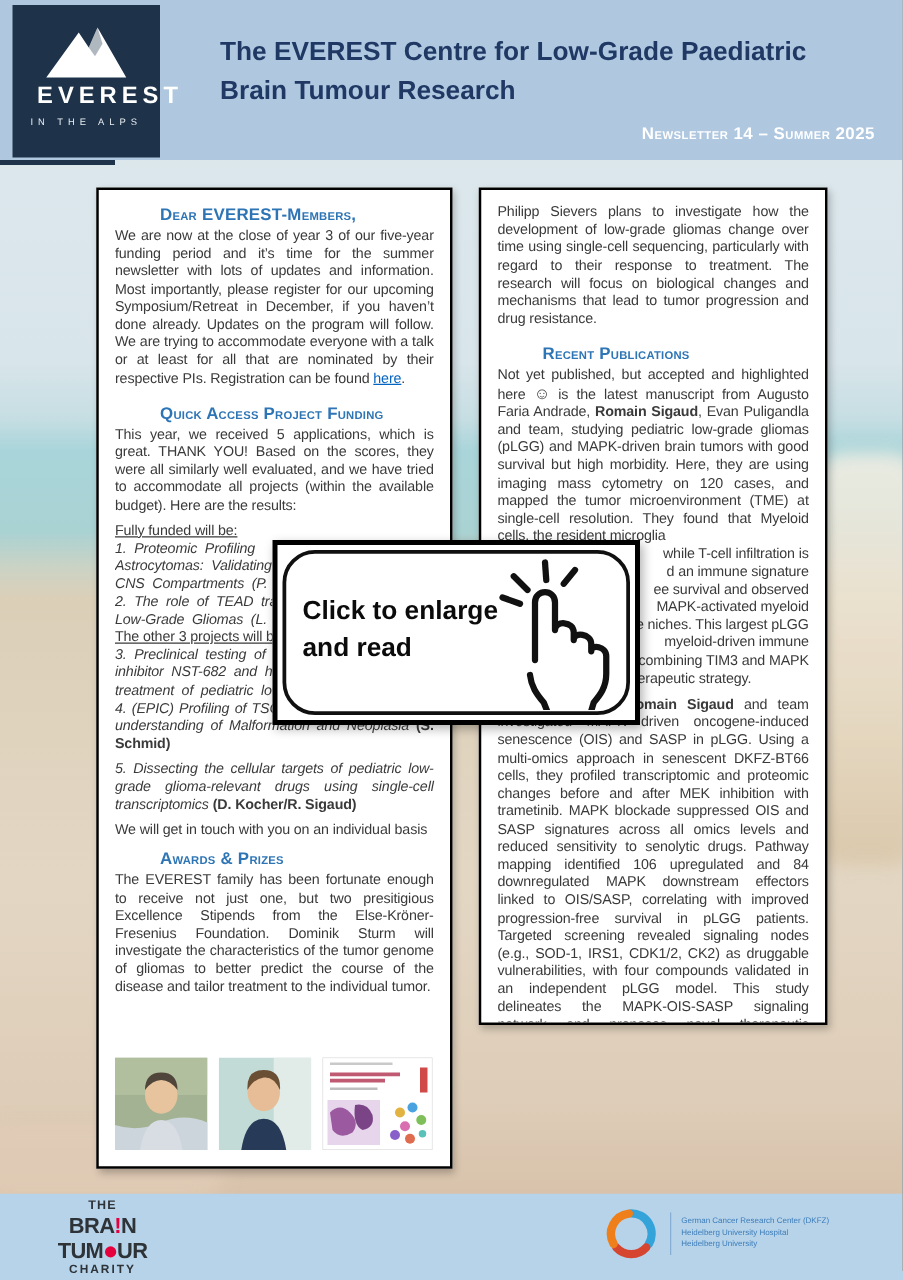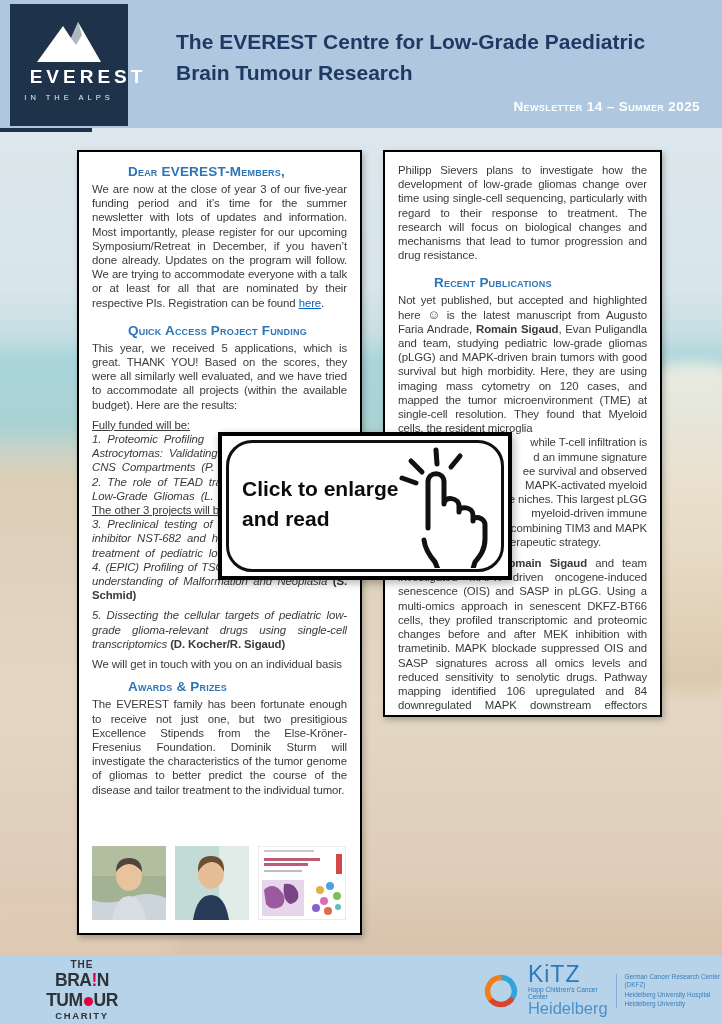--- a/index.html
+++ b/index.html
@@ -24,21 +24,21 @@
   .navy-strip{position:absolute;left:0;top:128px;width:92px;height:4px;background:#1e3349;}
   .title{position:absolute;left:176px;top:26px;color:#1f3864;font-size:21px;font-weight:600;line-height:31px;}
   .banner{position:absolute;right:22px;top:99px;color:#fff;font-size:13.5px;font-weight:700;
     font-variant:small-caps;letter-spacing:.4px;}
 
   
   .box{position:absolute;top:150px;background:#fff;border:2px solid #000;
     box-shadow:2px 3px 6px rgba(0,0,0,.25);box-sizing:border-box;
     display:flex;flex-direction:column;overflow:hidden;}
   .box-left{left:77px;width:285px;height:785px;padding:11px 13px;}
-  .box-right{left:383px;width:279px;height:567px;padding:11px 13px;}
+  .box-right{left:383px;width:279px;height:670px;padding:11px 13px;}
   .h{color:#2e75b6;font-variant:small-caps;font-weight:700;font-size:13.5px;margin:7px 0 3px;letter-spacing:.2px;padding-left:36px;}
   .h:first-child{margin-top:1px;}
   .p{font-size:11.4px;line-height:14.2px;text-align:justify;color:#3a3a3a;margin:0 0 6px;letter-spacing:-.1px;}
   .link{color:#0563c1;text-decoration:underline;cursor:pointer;}
   .ulab{font-size:11.4px;line-height:14.2px;color:#3a3a3a;text-decoration:underline;letter-spacing:-.1px;}
   .il{font-size:11.4px;line-height:14.2px;color:#3a3a3a;font-style:italic;white-space:nowrap;
     overflow:hidden;word-spacing:3px;letter-spacing:-.1px;}
   .it{font-style:italic;}
   .nm{font-style:normal;font-weight:700;}
   .congrats{font-family:"DejaVu Serif",serif;font-style:italic;font-weight:700;font-size:12.5px;
@@ -207,25 +207,20 @@
     </div>
 
     <div class="kitz">
       <svg width="46" height="46" viewBox="0 0 48 48">
         <g fill="none" stroke-width="7" stroke-linecap="round">
           <path d="M24 7 A17 17 0 0 1 38.7 32.5" stroke="#33a3d9"></path>
           <path d="M36.5 35.5 A17 17 0 0 1 11.5 35.5" stroke="#d5452f"></path>
           <path d="M9.3 32.5 A17 17 0 0 1 22 7.2" stroke="#ee7f1b"></path>
         </g>
       </svg>
-      <div class="kitz-mid">
-        <div class="kitz-name">KiTZ</div>
-        <div class="kitz-sub1">Hopp Children's Cancer Center</div>
-        <div class="kitz-sub2">Heidelberg</div>
-      </div>
       <div class="kitz-div"></div>
       <div class="kitz-right">
         <div class="kitz-rline">German Cancer Research Center (DKFZ)</div>
         <div class="kitz-rline">Heidelberg University Hospital</div>
         <div class="kitz-rline">Heidelberg University</div>
       </div>
     </div>
   </div>
 
 </div>

